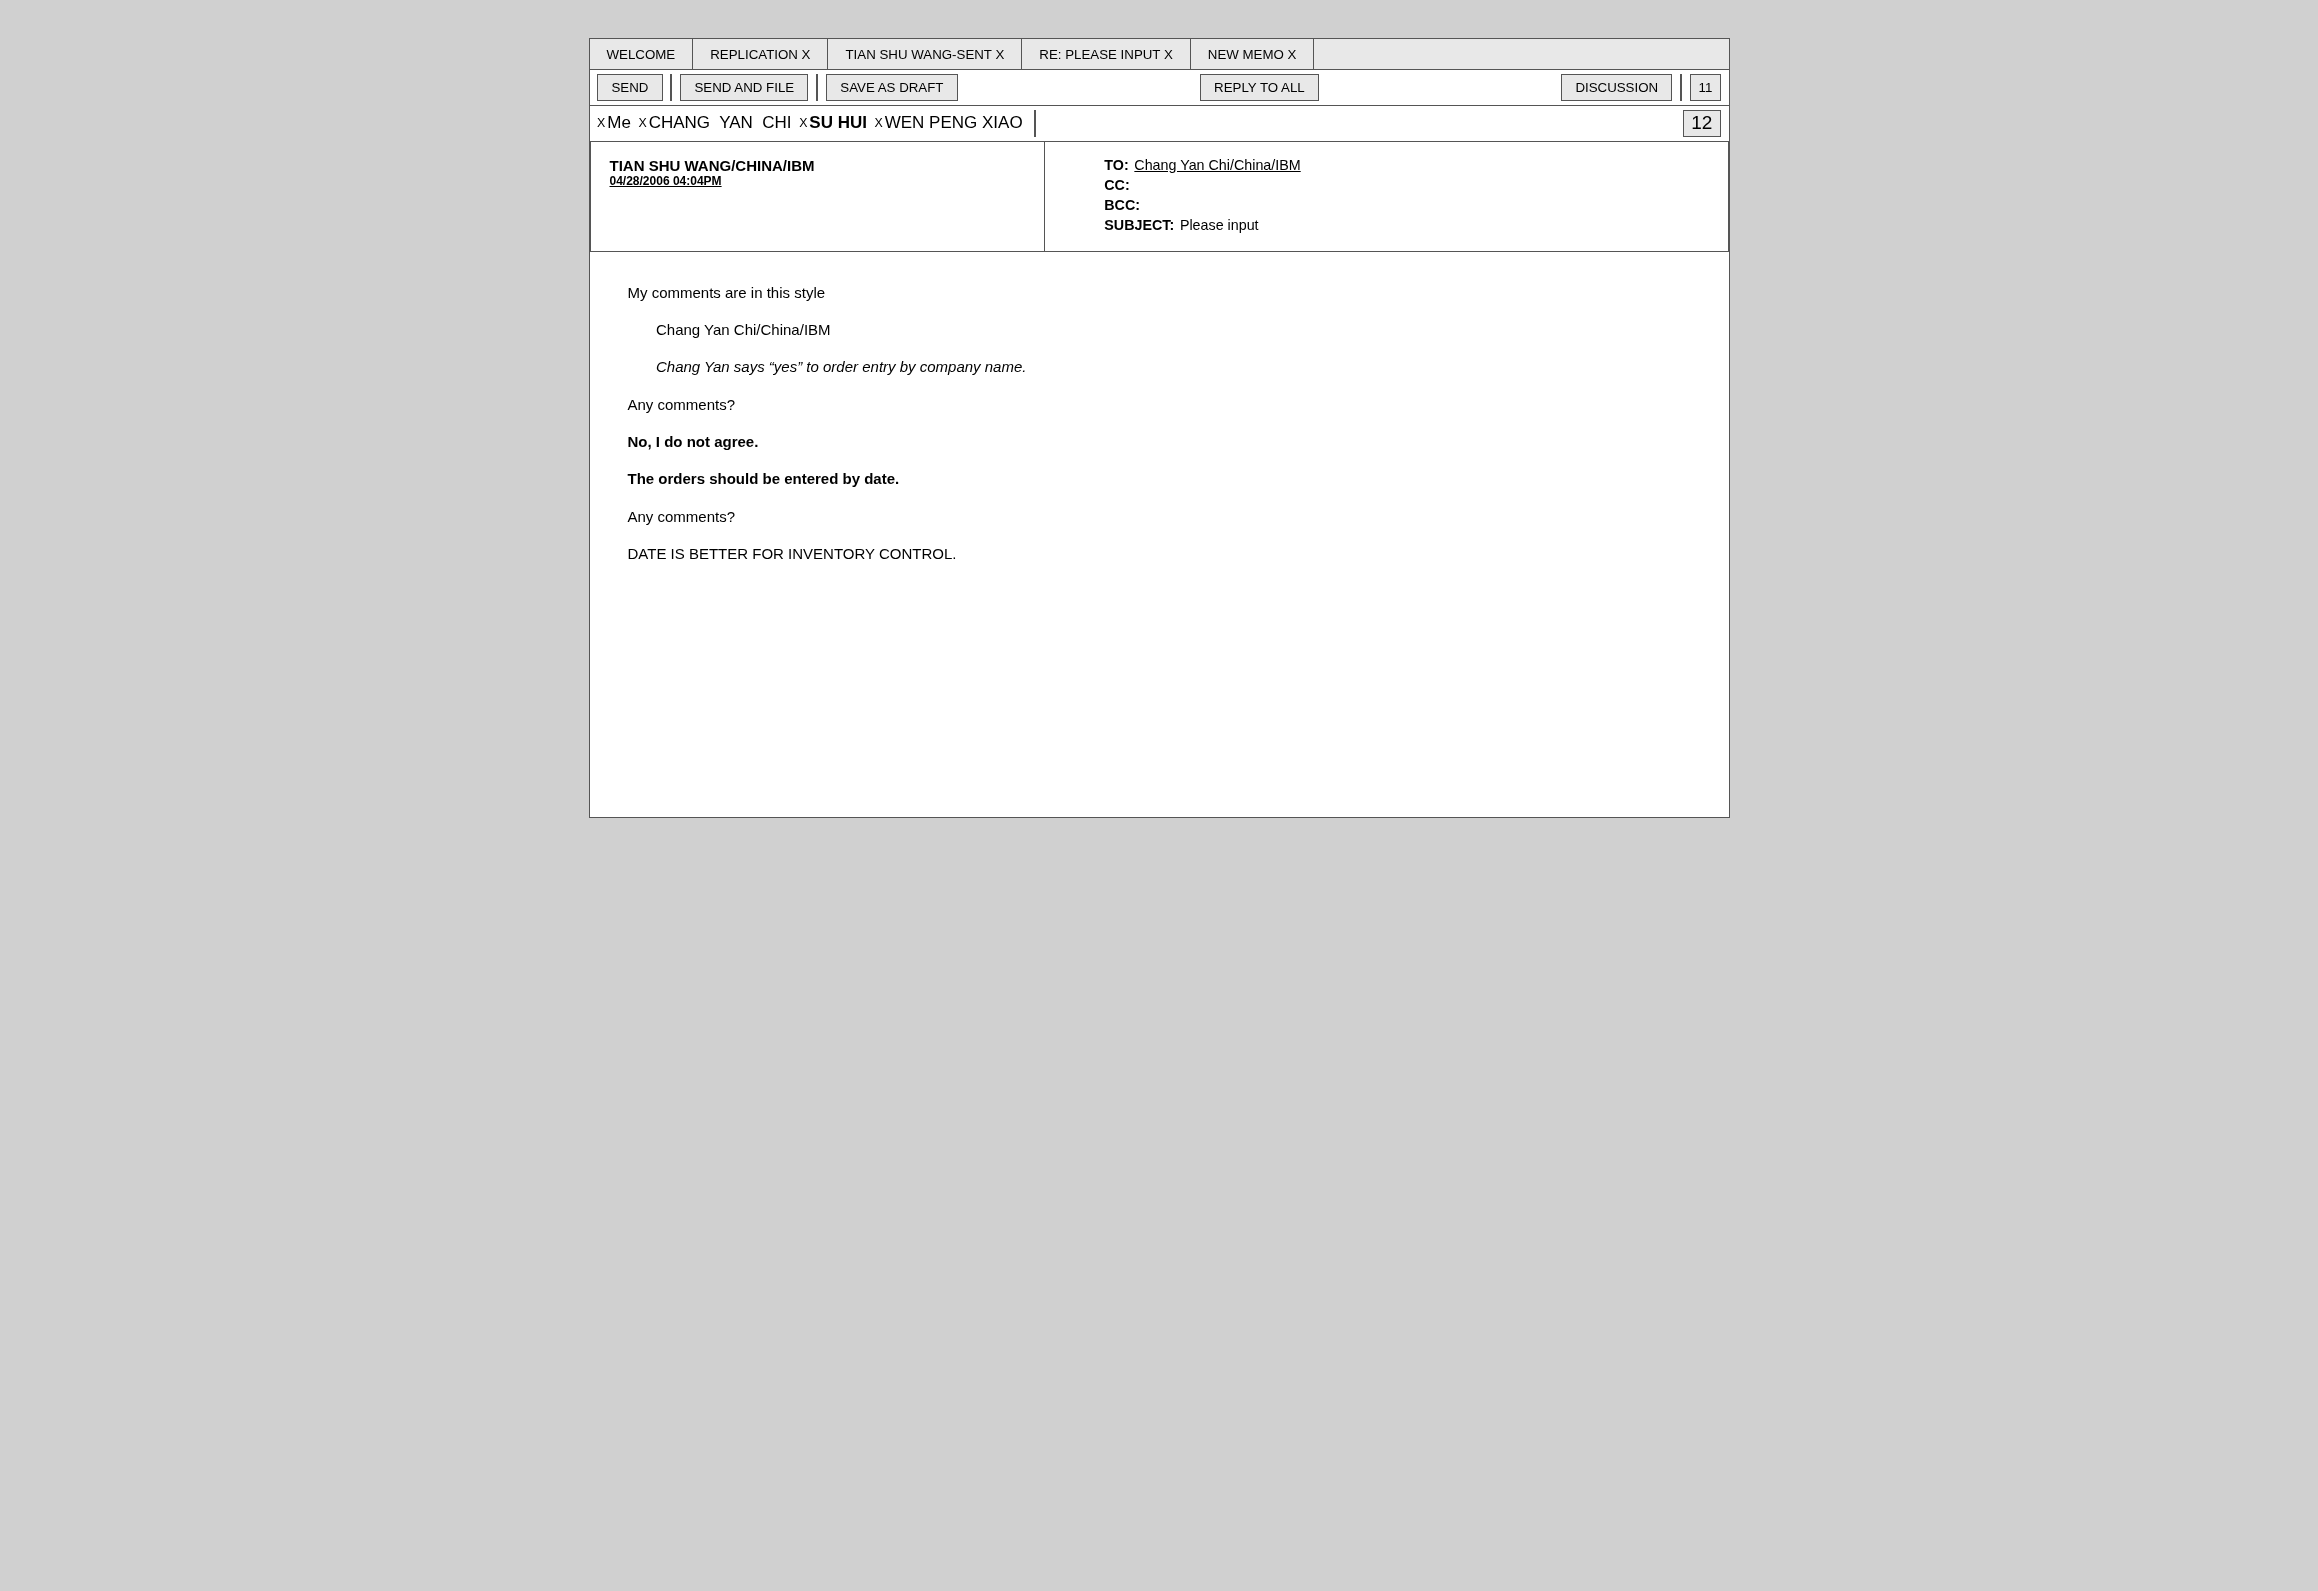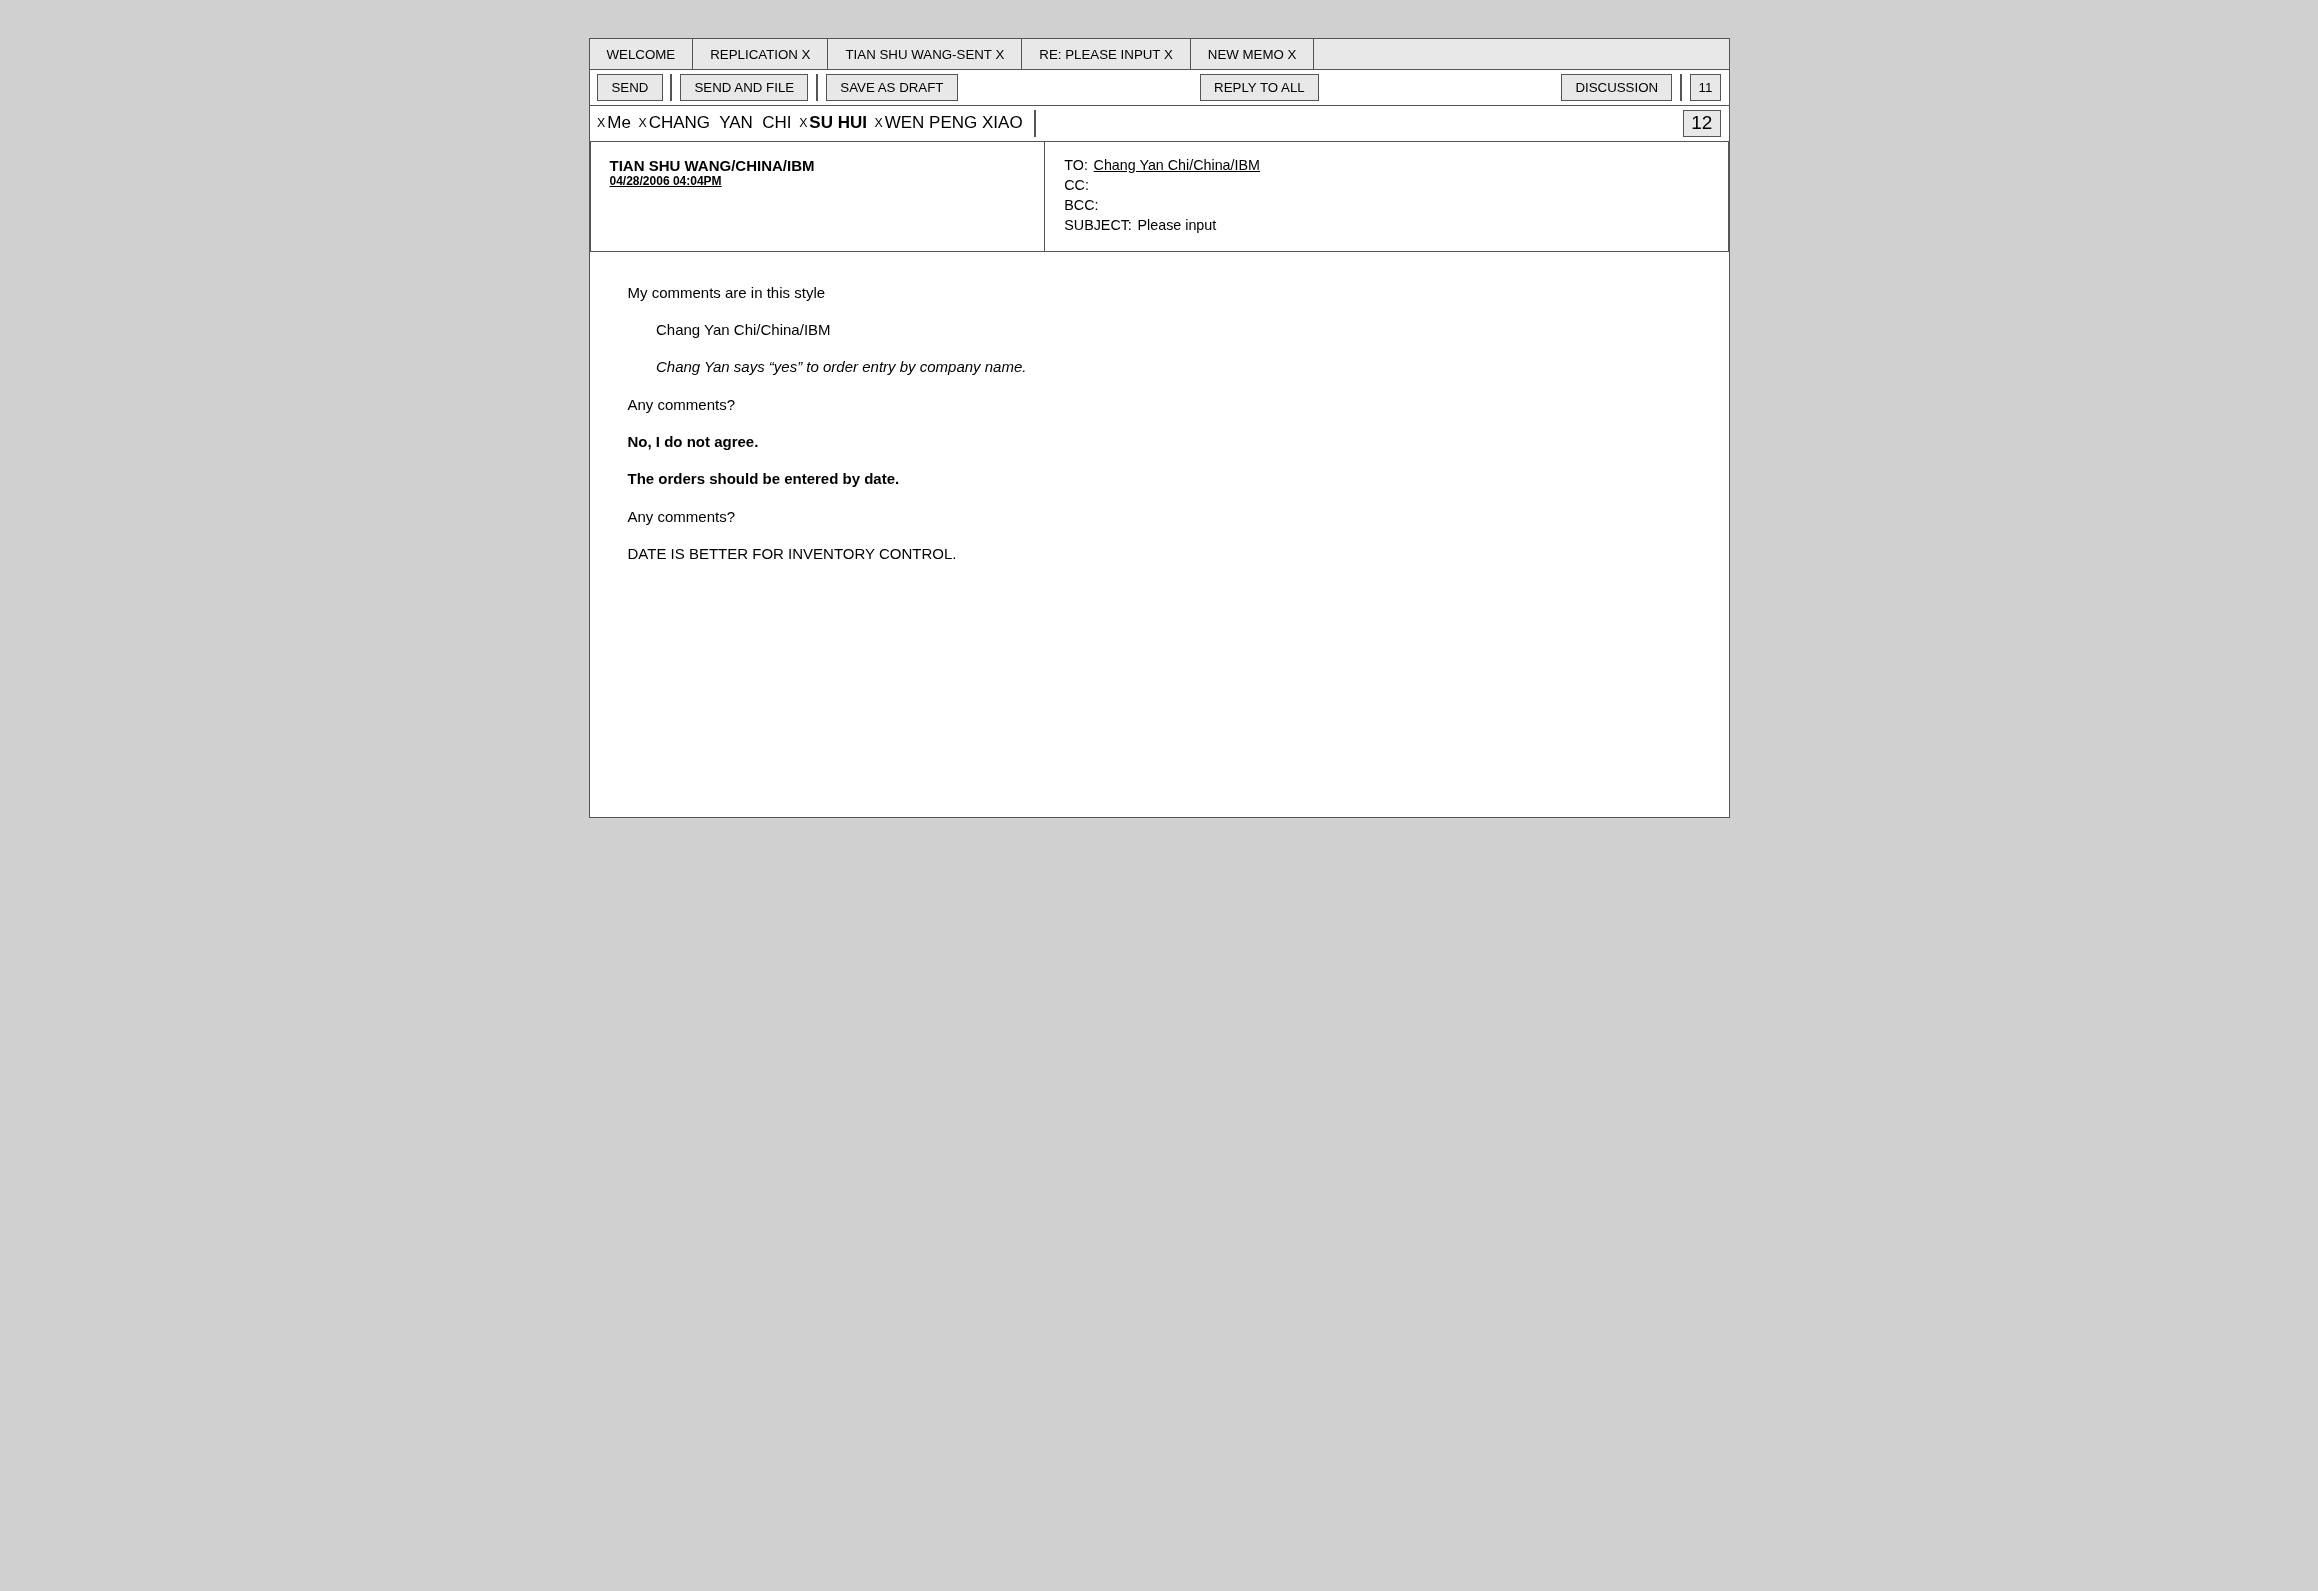--- a/index.html
+++ b/index.html
@@ -135,20 +135,21 @@
       background: #e8e8e8;
     }
 
     
     .email-header {
       display: flex;
       flex-direction: row;
       border: 1px solid #555;
       margin: 0;
       border-top: none;
+      gap: 40px;
     }
 
     .email-header-left {
       padding: 15px 19px;
       width: 40%;
       border-right: 1px solid #555;
     }
 
     .email-header-left .sender-name {
       font-weight: bold;
@@ -167,21 +168,21 @@
     }
 
     .email-header-right .field-line {
       font-size: 14.3px;
       margin-bottom: 3.8px;
       display: flex;
       gap: 5.7px;
     }
 
     .field-label {
-      font-weight: normal;
+      font-weight: bold;
     }
 
     .field-value {
       font-size: 14.3px;
     }
 
     .field-value.underline {
       text-decoration: underline;
     }
 

